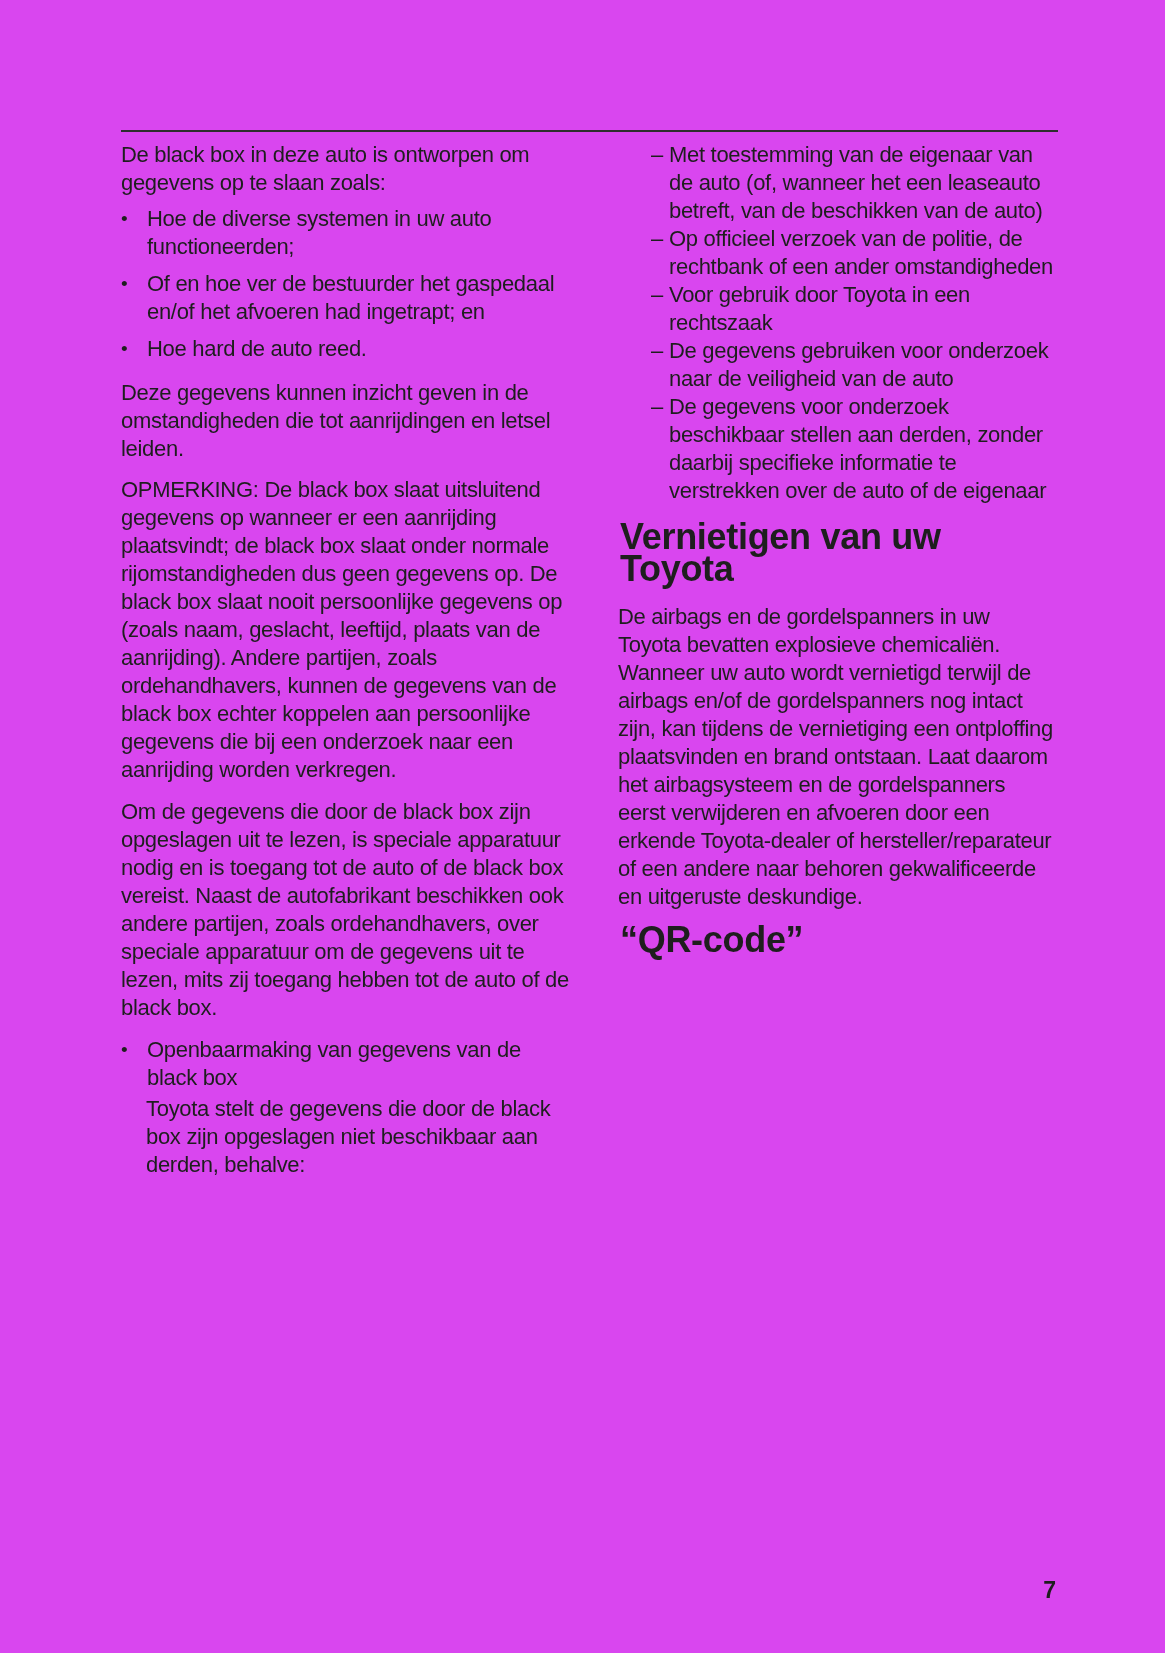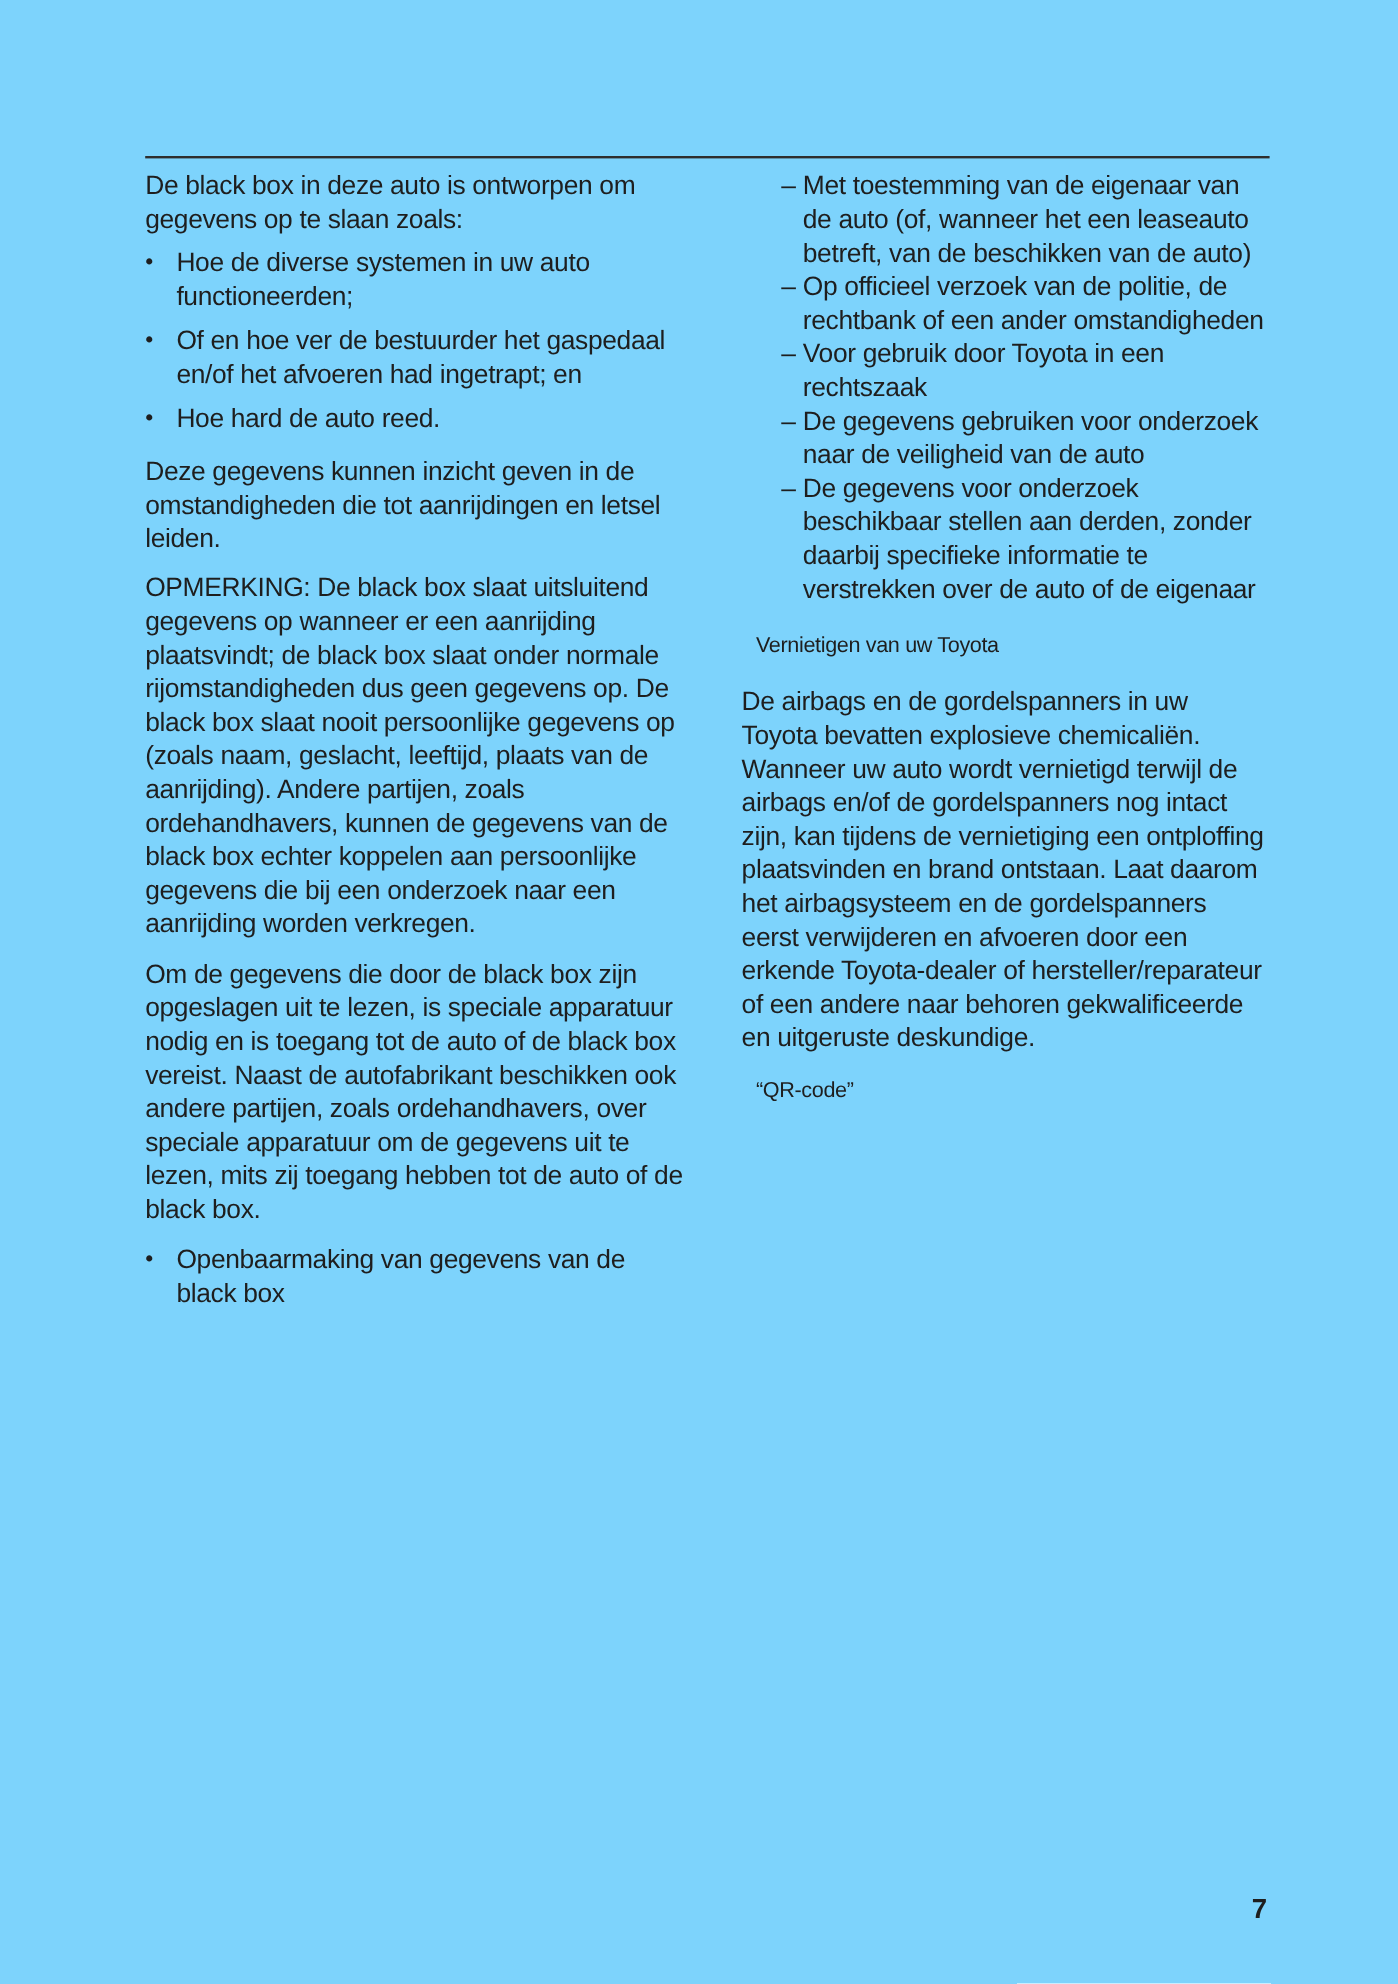--- a/index.html
+++ b/index.html
@@ -1,20 +1,20 @@
 <!DOCTYPE html>
 <html><head>
 <meta charset="utf-8">
 <style>
   html, body { margin: 0; padding: 0; background: #ffffff; }
   .page {
     position: relative;
     width: 1165px;
     height: 1653px;
-    background: #7dd3fc;
+    background: #d946ef;
     font-family: "Liberation Sans", sans-serif;
     color: #1e1e1e;
     overflow: hidden;
   }
   .top-rule {
     position: absolute;
     left: 121px;
     top: 130px;
     width: 937px;
     height: 2px;
@@ -47,25 +47,25 @@
 
   .sub-indent { margin-left: 25px; }
 
   .dash-list { margin: 0; padding-left: 33px; }
   .dash-item { display: flex; margin: 0; }
   .dash-item .marker { flex: 0 0 18px; width: 18px; }
 
   .however-intro { margin: 5px 0 1px 25px; }
 
   .section-heading {
-    font-size: 18px;
+    font-size: 36px;
     line-height: 32px;
-    font-weight: normal;
+    font-weight: bold;
     letter-spacing: -0.3px;
-    margin: 16px 0 18px 12px;
+    margin: 16px 0 18px 2px;
   }
   .section-heading.qr { margin-top: 12px; }
 
   .page-number {
     position: absolute;
     top: 1577px;
     left: 1000px;
     width: 56px;
     text-align: right;
     font-size: 23px;
@@ -103,20 +103,21 @@
 
     <p class="para mb-med">OPMERKING: De black box slaat uitsluitend gegevens op wanneer er een aanrijding plaatsvindt; de black box slaat onder normale rijomstandigheden dus geen gegevens op. De black box slaat nooit persoonlijke gegevens op (zoals naam, geslacht, leeftijd, plaats van de aanrijding). Andere partijen, zoals ordehandhavers, kunnen de gegevens van de black box echter koppelen aan persoonlijke gegevens die bij een onderzoek naar een aanrijding worden verkregen.</p>
 
     <p class="para mb-med">Om de gegevens die door de black box zijn opgeslagen uit te lezen, is speciale apparatuur nodig en is toegang tot de auto of de black box vereist. Naast de autofabrikant beschikken ook andere partijen, zoals ordehandhavers, over speciale apparatuur om de gegevens uit te lezen, mits zij toegang hebben tot de auto of de black box.</p>
 
     <div class="bullet-item disclosure">
       <span class="marker">•</span>
       <span class="item-text">Openbaarmaking van gegevens van de black box</span>
     </div>
 
+    <p class="para sub-indent last">Toyota stelt de gegevens die door de black box zijn opgeslagen niet beschikbaar aan derden, behalve:</p>
 
   </div>
 
   <div class="col col-right">
 
     <div class="dash-list">
       <div class="dash-item">
         <span class="marker">–</span>
         <span class="item-text">Met toestemming van de eigenaar van de auto (of, wanneer het een leaseauto betreft, van de beschikken van de auto)</span>
       </div>

